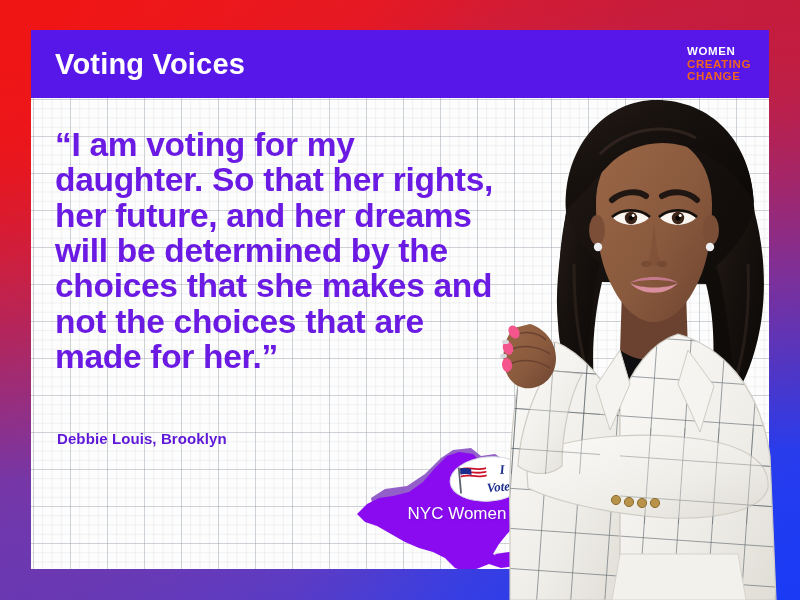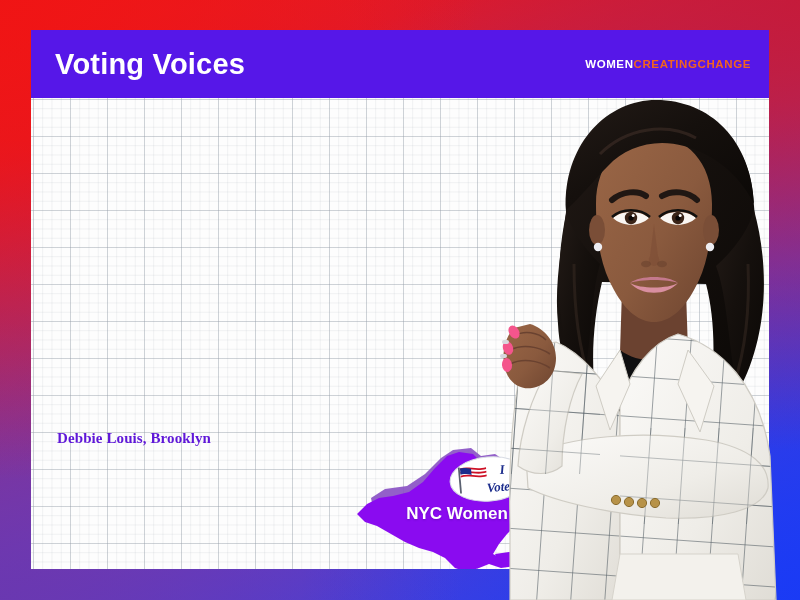--- a/index.html
+++ b/index.html
@@ -87,20 +87,21 @@
     gap:9px;
     height:60px;
   }
   #logo-mark{
     position:relative;
     width:62px; height:58px;
     flex:0 0 auto;
   }
   #logo-words{
     display:flex;
+    flex-direction:column;
     justify-content:space-between;
     line-height:1.12;
   }
   .logo-line{
     font-size:11.5px;
     font-weight:bold;
     letter-spacing:.6px;
   }
   .logo-line.white{ color:#ffffff; }
   .logo-line.orange{ color:#f2641e; }
@@ -118,38 +119,37 @@
     z-index:4;
   }
   #attribution{
     position:absolute;
     left:26px; top:400px;
     color:#5f17d8;
     font-size:15px;
     font-weight:bold;
     letter-spacing:.1px;
     z-index:4;
-    font-family:Liberation Serif, serif;
   }
 
   
   #ny-badge{
     position:absolute;
     left:318px; top:412px;
     width:215px; height:140px;
     z-index:4;
   }
   #ny-map{ position:absolute; inset:0; }
   #ny-caption{
     position:absolute;
     left:28px; top:62px;
     width:160px;
     color:#ffffff;
     font-size:17px;
-    font-weight:bold;
+    font-weight:normal;
     text-align:center;
     line-height:1.18;
     text-shadow:0 1px 2px rgba(60,0,120,.35);
     pointer-events:none;
   }
   .ny-cap-line{ display:block; white-space:nowrap; }
 
   
   #voted-sticker{
     position:absolute;
@@ -185,20 +185,21 @@
 
         <div id="logo-words">
           <span class="logo-line white">WOMEN</span>
           <span class="logo-line orange">CREATING</span>
           <span class="logo-line orange">CHANGE</span>
         </div>
 
       </div>
     </div>
 
+    <div id="quote">“I am voting for my daughter. So that her rights, her future, and her dreams will be determined by the choices that she makes and not the choices that are made for her.”</div>
 
     <div id="attribution">Debbie Louis, Brooklyn</div>
 
     <div id="ny-badge">
 
       <svg id="ny-map" viewBox="0 0 215 140">
 
         <path d="M22 56 L36 47 L58 44 L76 32 L92 16 L104 8 L122 6 L132 14
                  L146 12 L158 20 L170 34 L180 50 L176 62 L166 74 L156 86
                  L146 96 L140 108 L132 118 L120 124 L110 120 L100 110

